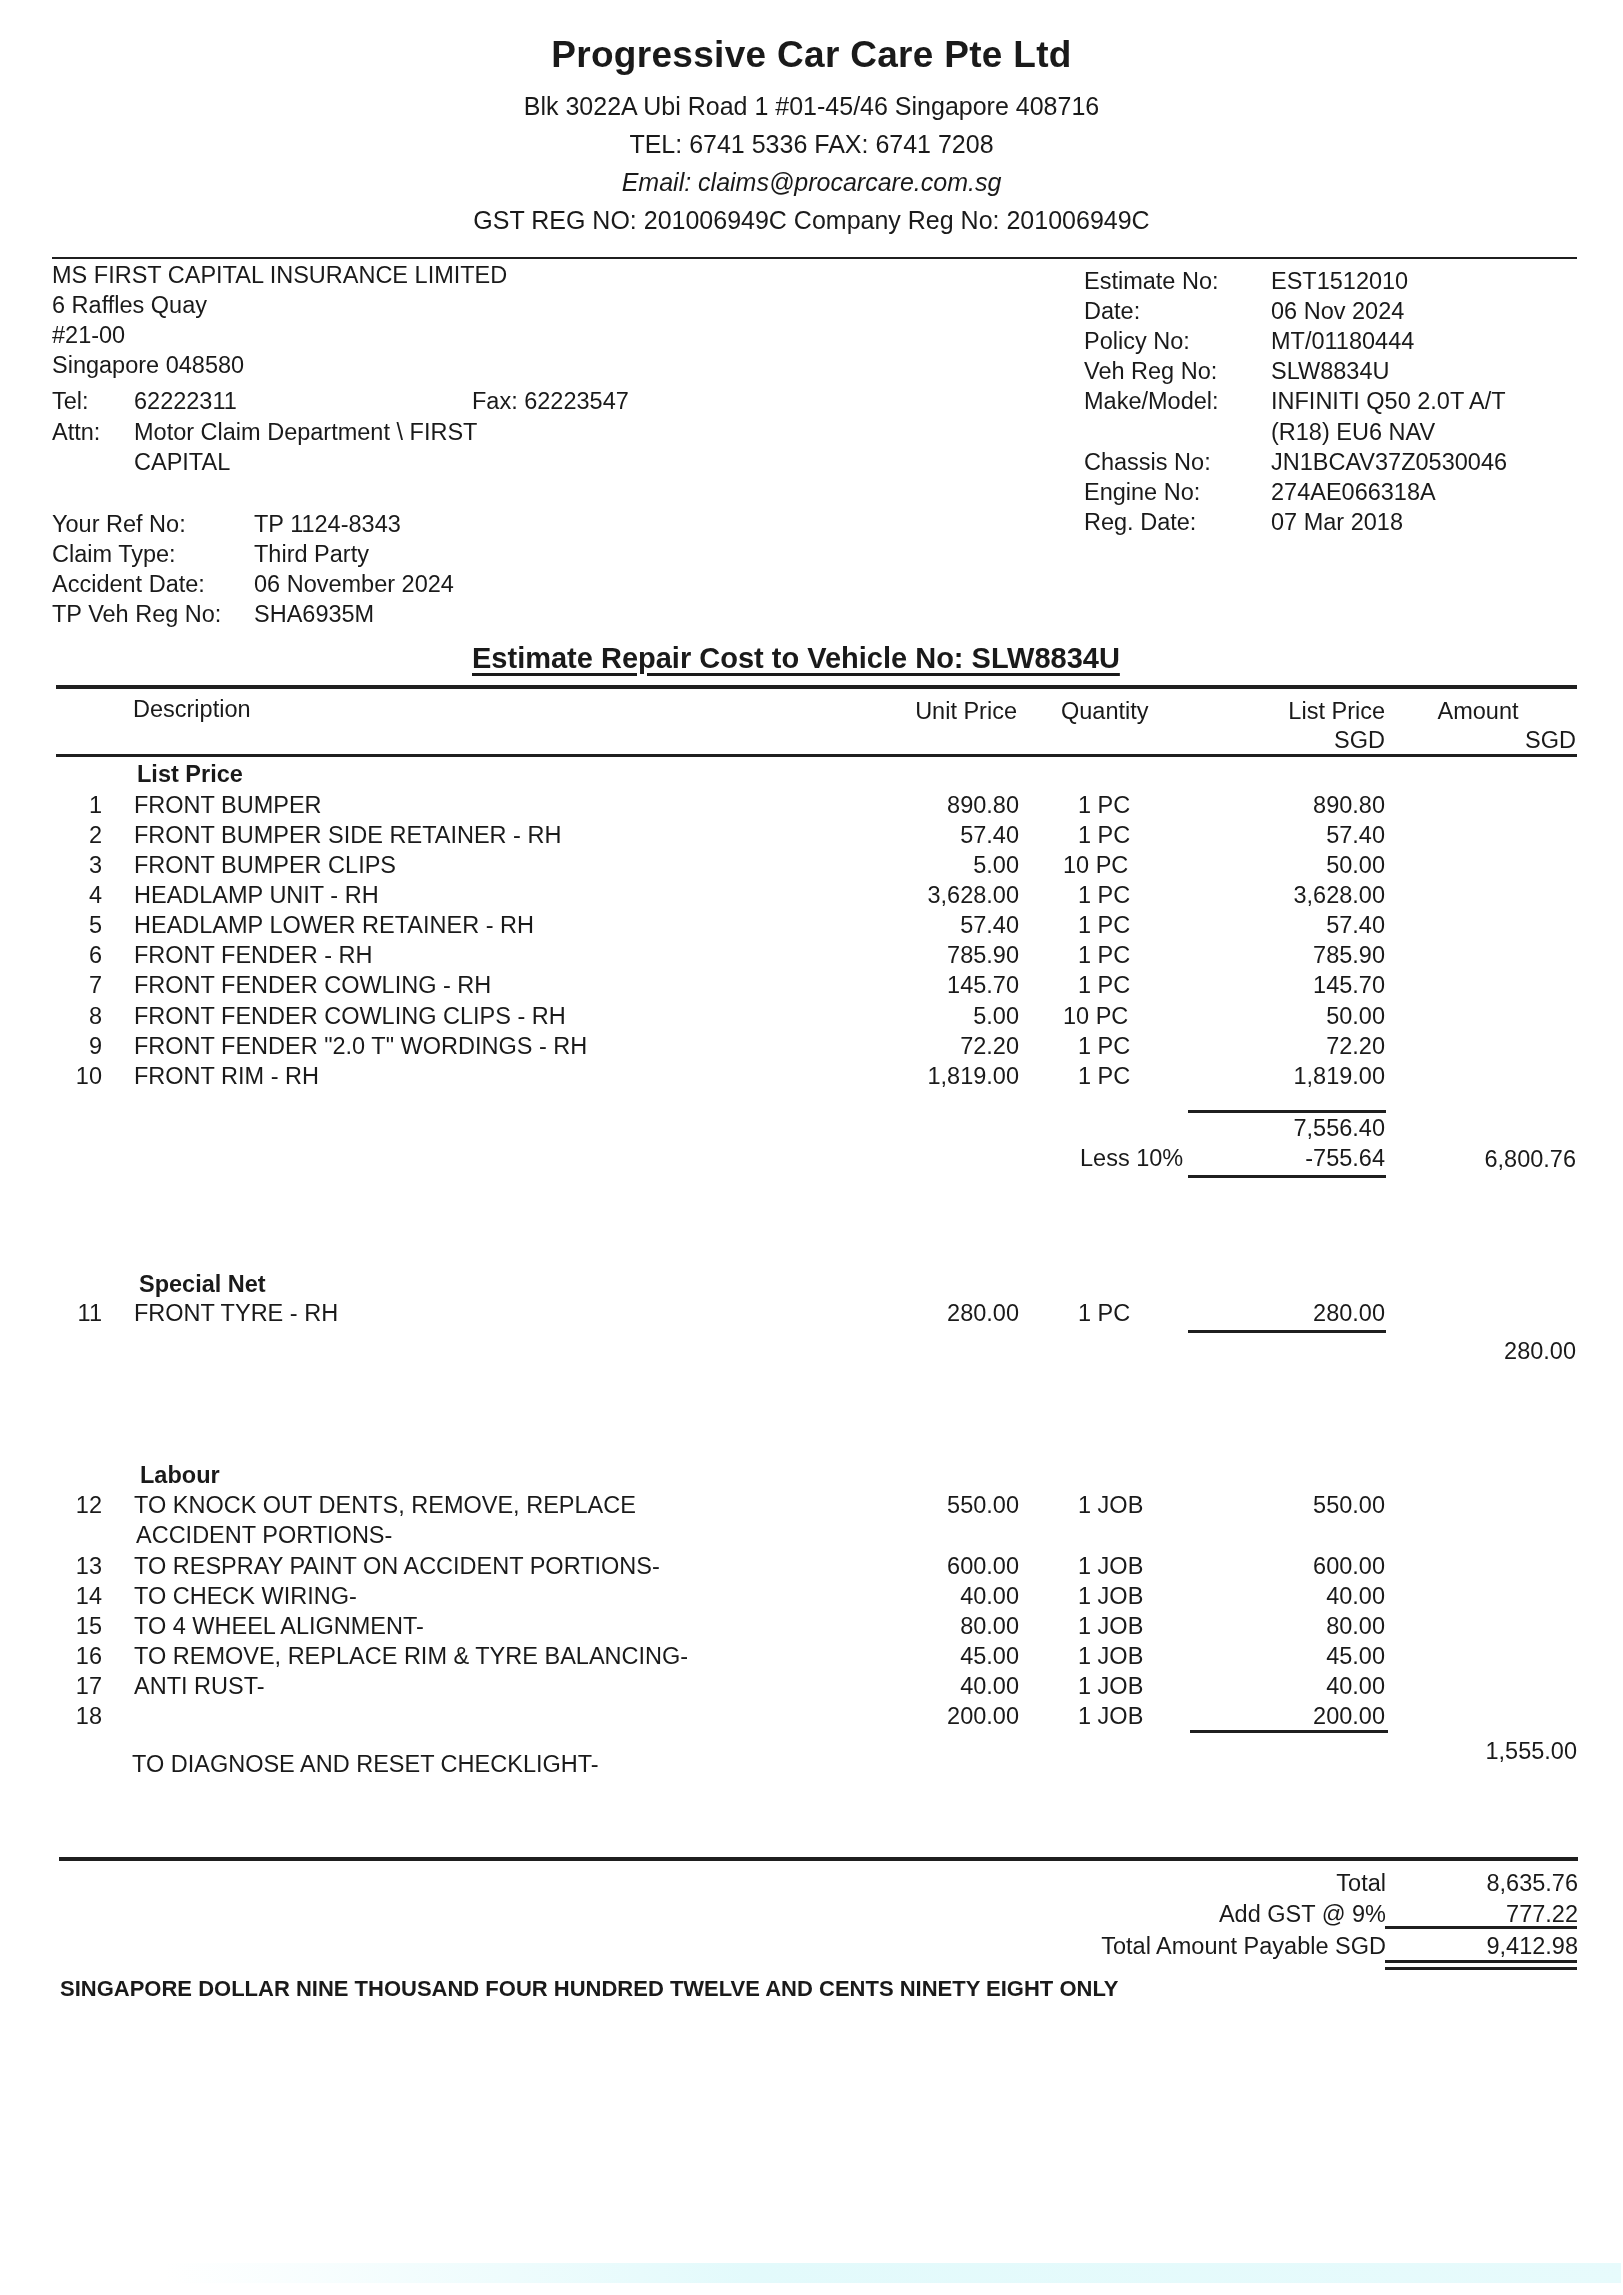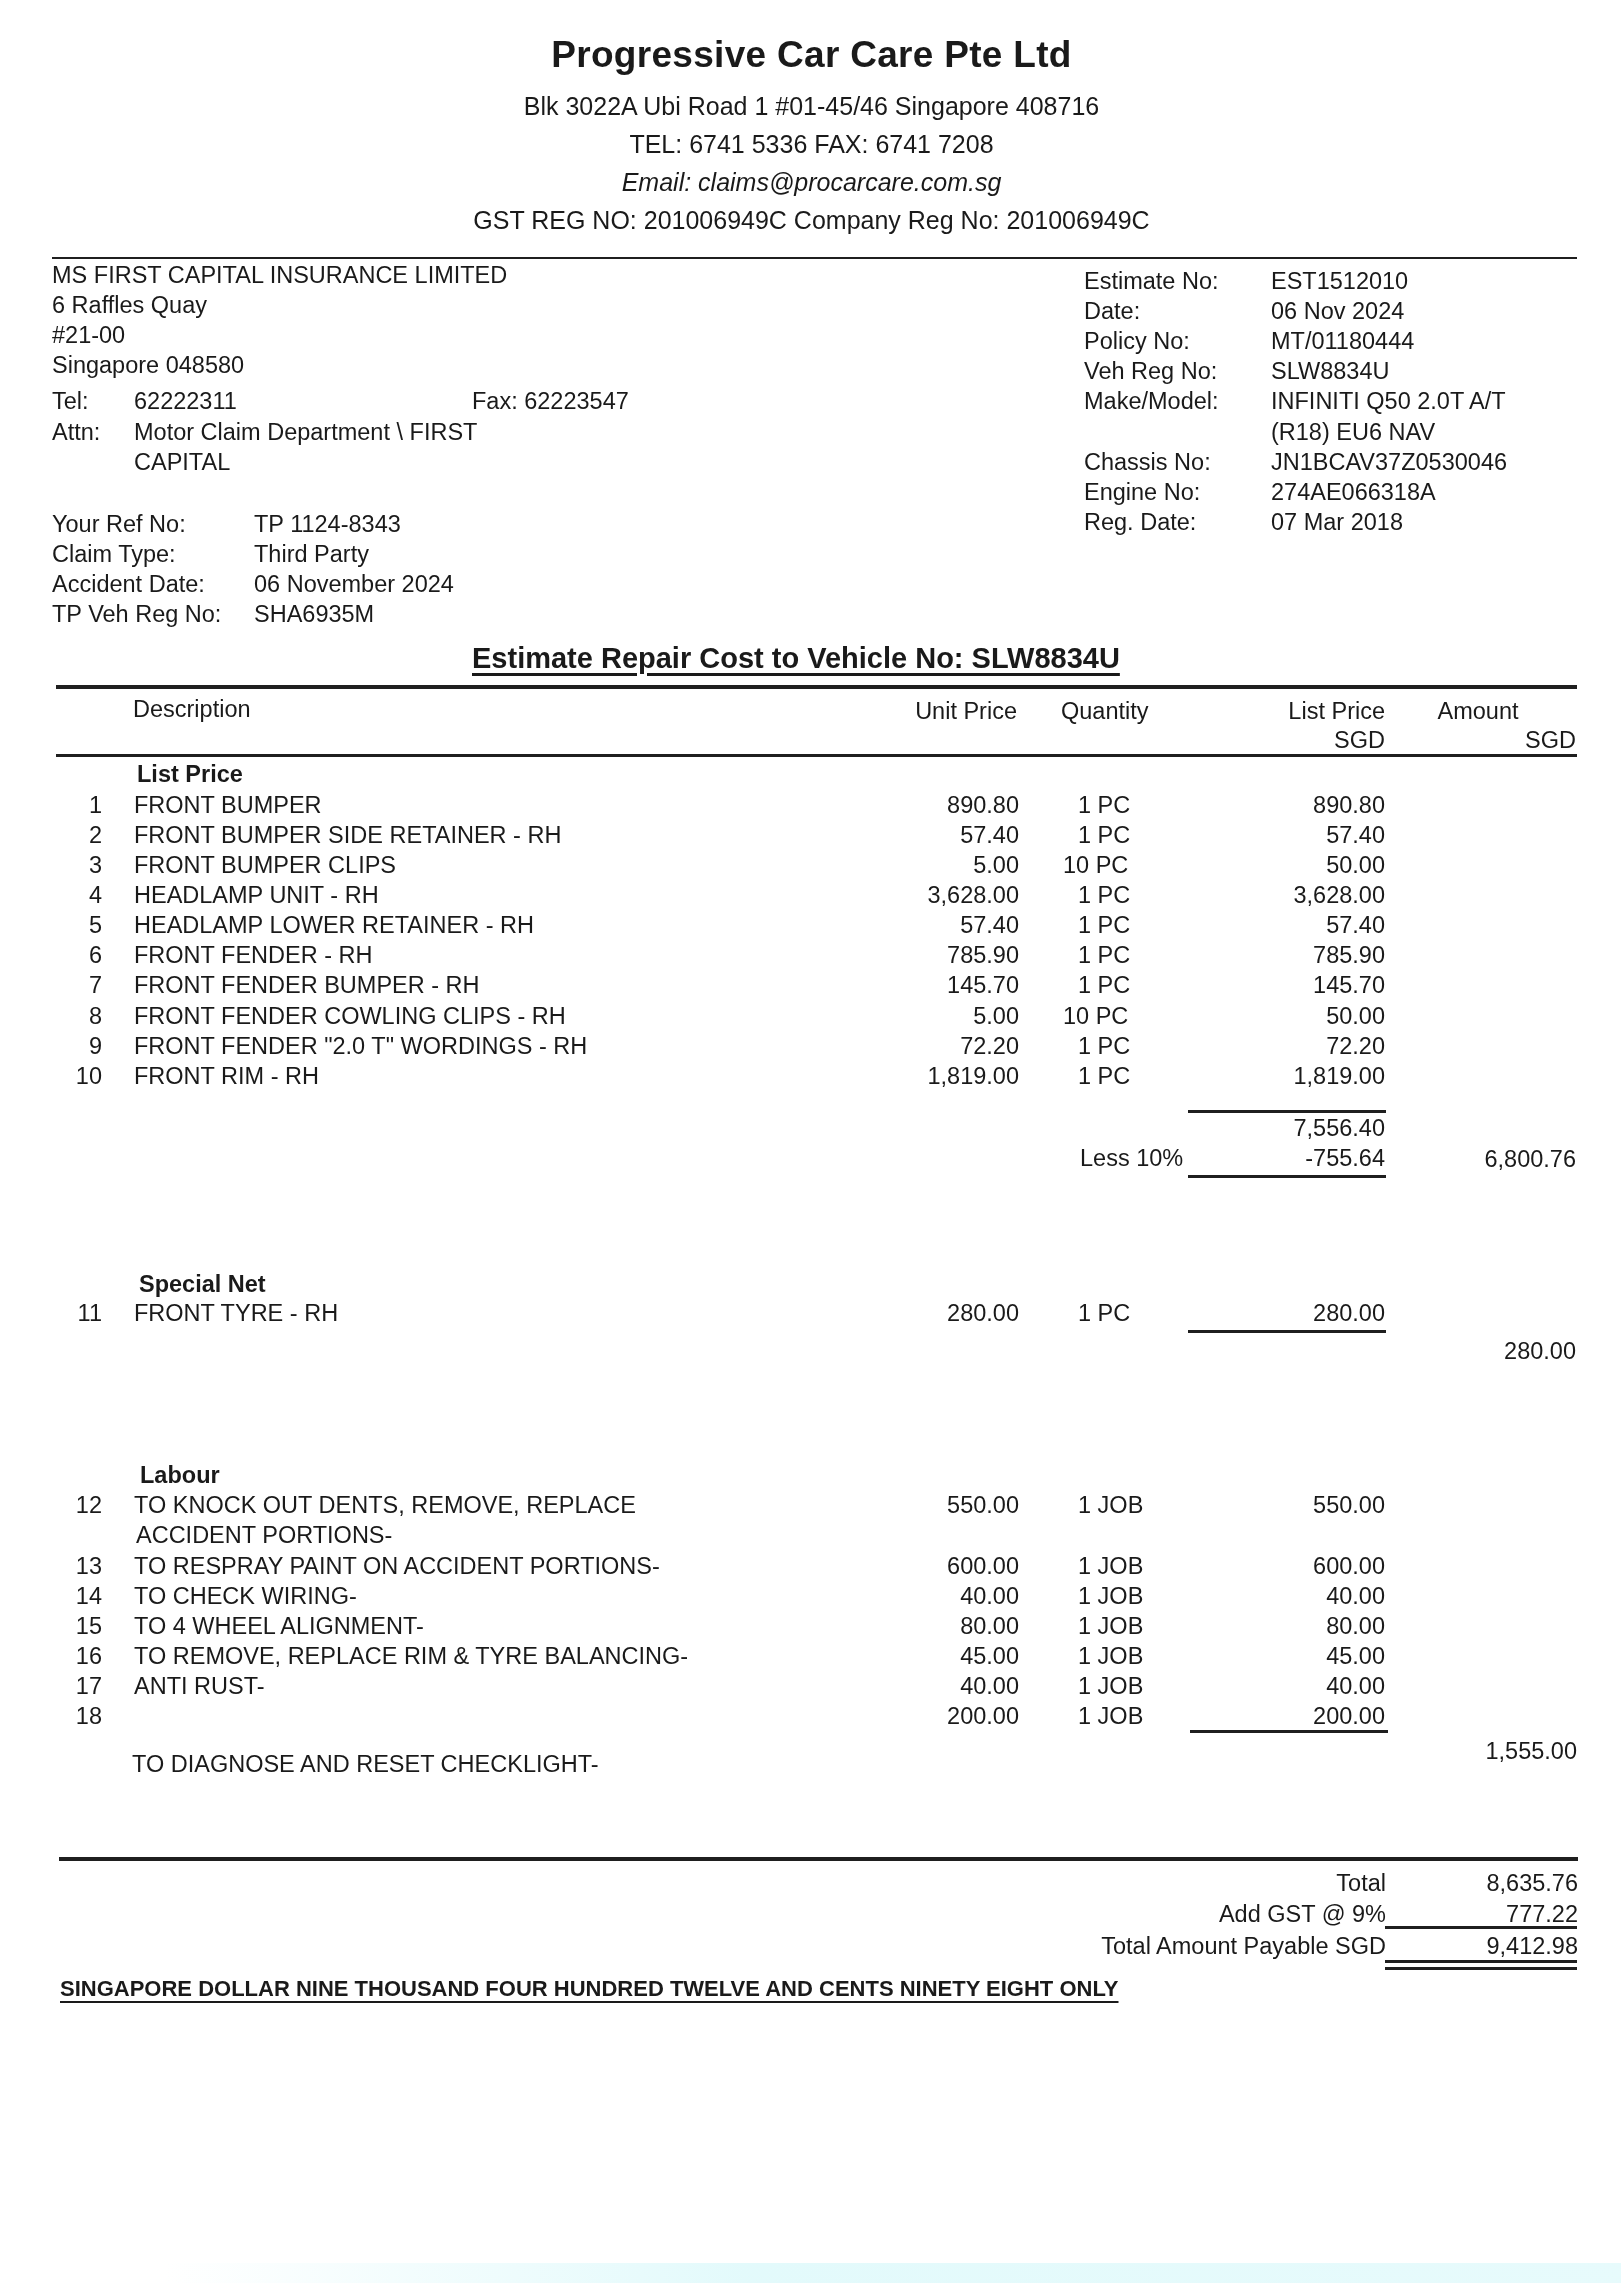--- a/index.html
+++ b/index.html
@@ -8,21 +8,21 @@
   .abs { position:absolute; white-space:nowrap; }
   .center { left:0; width:1623px; text-align:center; }
   .company-name { top:34px; font-size:37px; font-weight:bold; letter-spacing:0.3px; }
   .hdr-line { font-size:25px; }
   .rule { position:absolute; background:#1f1f1f; }
   .t36 { font-size:23.5px; }
   .b { font-weight:normal; }
   .r { text-align:right; }
   .sec-title { font-size:23.5px; font-weight:bold; }
   .estimate-heading { font-size:29px; font-weight:bold; text-decoration:underline; text-underline-offset:5.2px; text-decoration-thickness:2.6px; }
-  .amount-words { font-size:22px; font-weight:bold; text-decoration:underline; text-underline-offset:4.6px; text-decoration-thickness:2px; }
+  .amount-words { font-size:22px; font-weight:bold; text-underline-offset:4.6px; text-decoration-thickness:2px; }
   .scan-tint { position:absolute; left:163px; top:2263px; width:1458px; height:19.6px;
                background:linear-gradient(90deg, rgba(220,250,252,0) 0%, rgba(215,248,250,0.7) 40%, rgba(215,248,250,0.6) 100%); }
 </style>
 </head>
 <body>
 
 <div class="abs center company-name">Progressive Car Care Pte Ltd</div>
 <div class="abs center hdr-line" style="top:92px;">Blk 3022A Ubi Road 1 #01-45/46 Singapore 408716</div>
 <div class="abs center hdr-line" style="top:130px;">TEL: 6741 5336 FAX: 6741 7208</div>
 <div class="abs center hdr-line" style="top:168px;font-style:italic;">Email: claims@procarcare.com.sg</div>
@@ -126,21 +126,21 @@
     </div>
     <div>
       <div class="abs t36 r" style="left:52px; width:50px; top:942px;">6</div>
       <div class="abs t36" style="left:134px; top:942px;">FRONT FENDER - RH</div>
       <div class="abs t36 r" style="left:824px; width:195px; top:942px;">785.90</div>
       <div class="abs t36" style="left:1078px; top:942px;">1 PC</div>
       <div class="abs t36 r" style="left:1189px; width:196px; top:942px;">785.90</div>
     </div>
     <div>
       <div class="abs t36 r" style="left:52px; width:50px; top:972px;">7</div>
-      <div class="abs t36" style="left:134px; top:972px;">FRONT FENDER BUMPER - RH</div>
+      <div class="abs t36" style="left:134px; top:972px;">FRONT FENDER COWLING - RH</div>
       <div class="abs t36 r" style="left:824px; width:195px; top:972px;">145.70</div>
       <div class="abs t36" style="left:1078px; top:972px;">1 PC</div>
       <div class="abs t36 r" style="left:1189px; width:196px; top:972px;">145.70</div>
     </div>
     <div>
       <div class="abs t36 r" style="left:52px; width:50px; top:1003px;">8</div>
       <div class="abs t36" style="left:134px; top:1003px;">FRONT FENDER COWLING CLIPS - RH</div>
       <div class="abs t36 r" style="left:824px; width:195px; top:1003px;">5.00</div>
       <div class="abs t36" style="left:1063px; top:1003px;">10 PC</div>
       <div class="abs t36 r" style="left:1189px; width:196px; top:1003px;">50.00</div>

